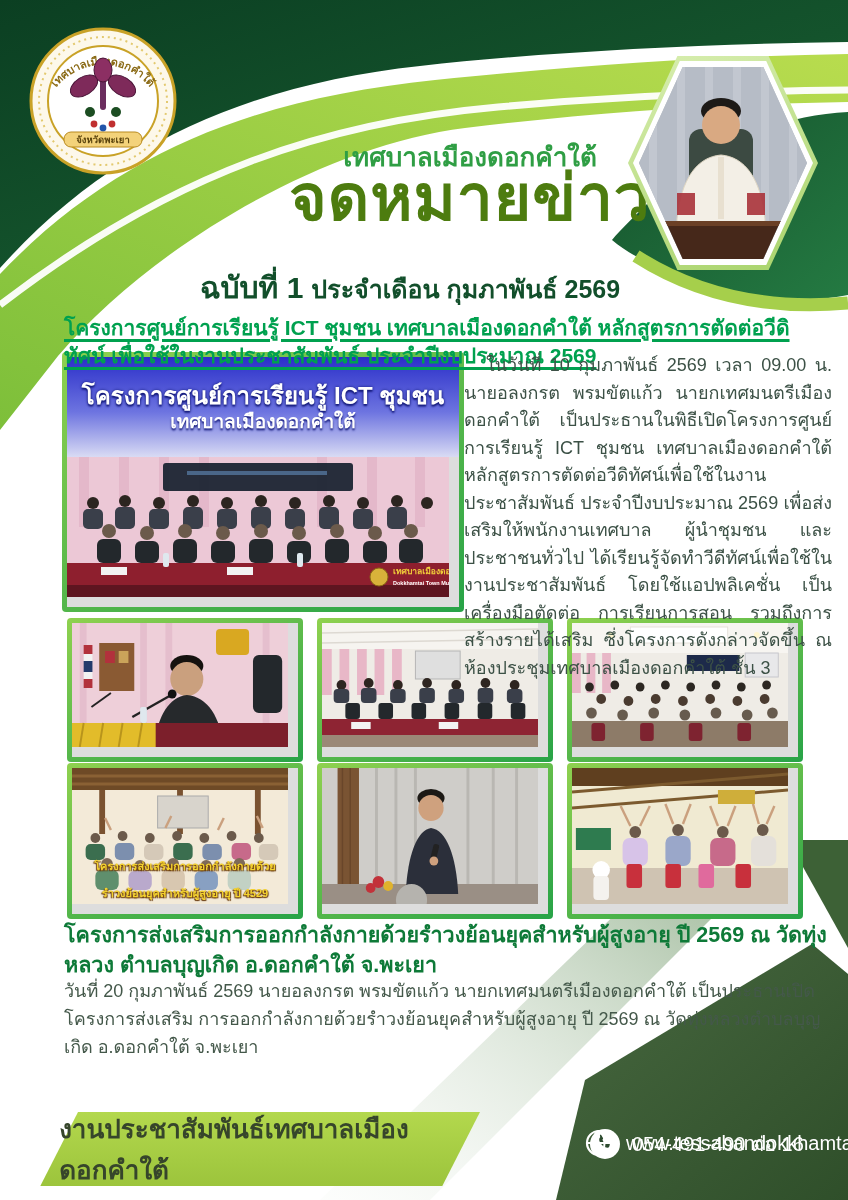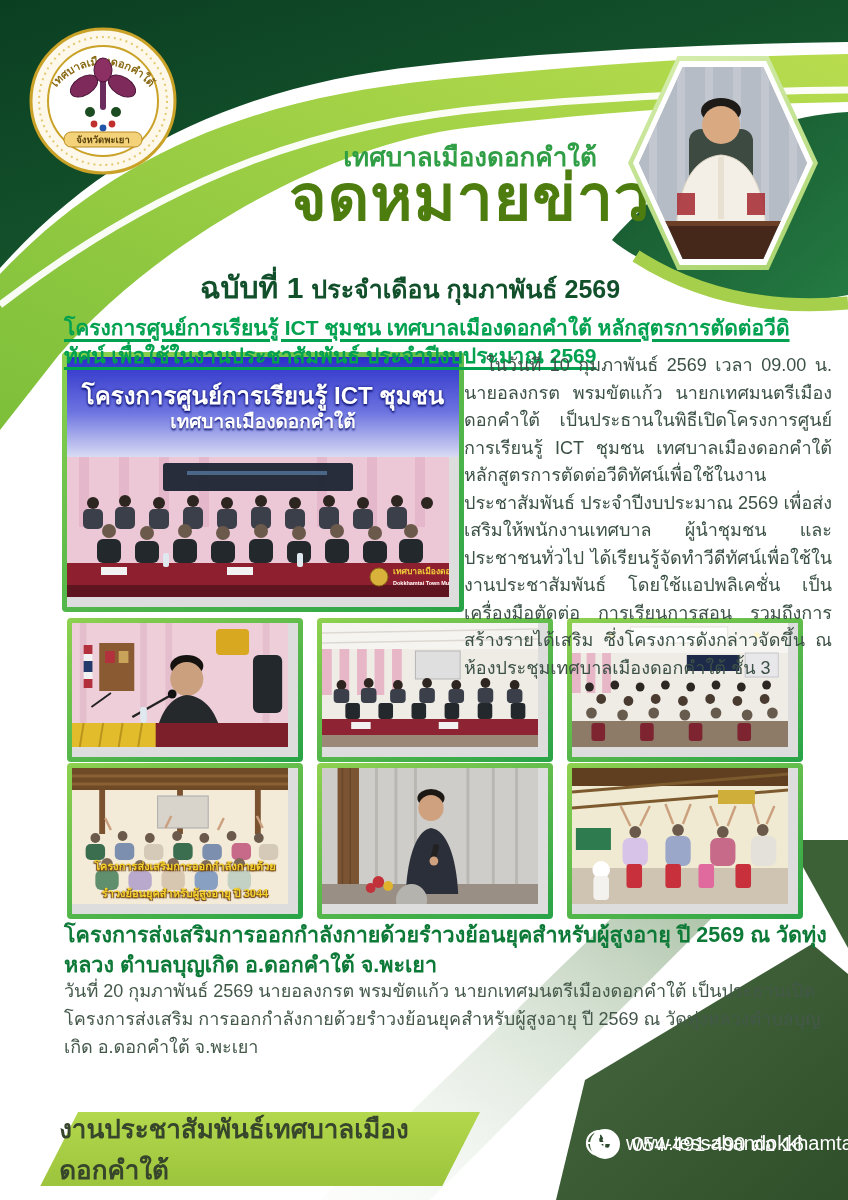--- a/index.html
+++ b/index.html
@@ -416,21 +416,21 @@
           </g>
         <g>
             <rect x="24" y="102" width="24" height="20" rx="6" fill="#5f8f6d"></rect>
             <rect x="58" y="103" width="24" height="19" rx="6" fill="#b9a9cc"></rect>
             <rect x="92" y="102" width="24" height="20" rx="6" fill="#d8c7b0"></rect>
             <rect x="126" y="103" width="24" height="19" rx="6" fill="#88a0c2"></rect>
             <rect x="160" y="102" width="24" height="20" rx="6" fill="#c2d1c4"></rect>
           </g>
       </svg>
       <div class="cap-line" style="top:89px;font-size:11px">โครงการส่งเสริมการออกกำลังกายด้วย</div>
-      <div class="cap-line" style="top:116px;font-size:11px">รำวงย้อนยุคสำหรับผู้สูงอายุ ปี 3044</div>
+      <div class="cap-line" style="top:116px;font-size:11px">รำวงย้อนยุคสำหรับผู้สูงอายุ ปี 4529</div>
     </div>
   </div>
 
   <div class="abs photo-frame gp2" style="left:317px;top:763px">
     <div class="photo-inner">
       <svg width="216" height="136" viewBox="0 0 222 136" preserveAspectRatio="none">
         <rect width="222" height="136" fill="#cfcdc9"></rect>
         <g stroke="#b9b7b2" stroke-width="3">
             <line x1="56" y1="0" x2="56" y2="120"></line>
             <line x1="76" y1="0" x2="76" y2="120"></line>

